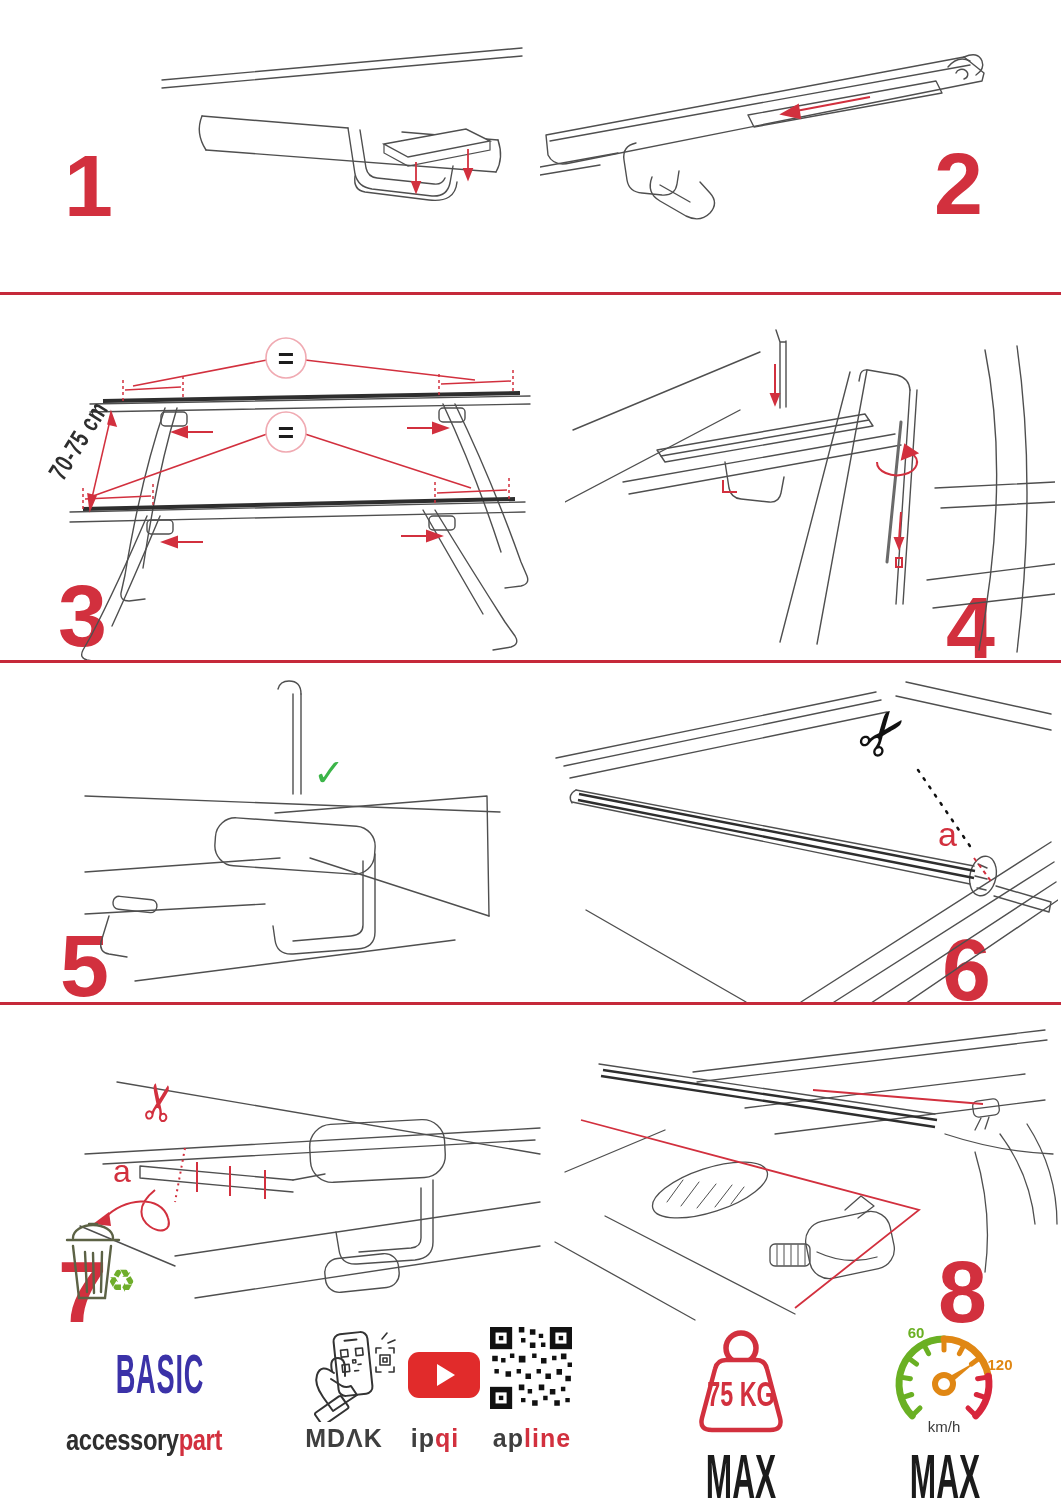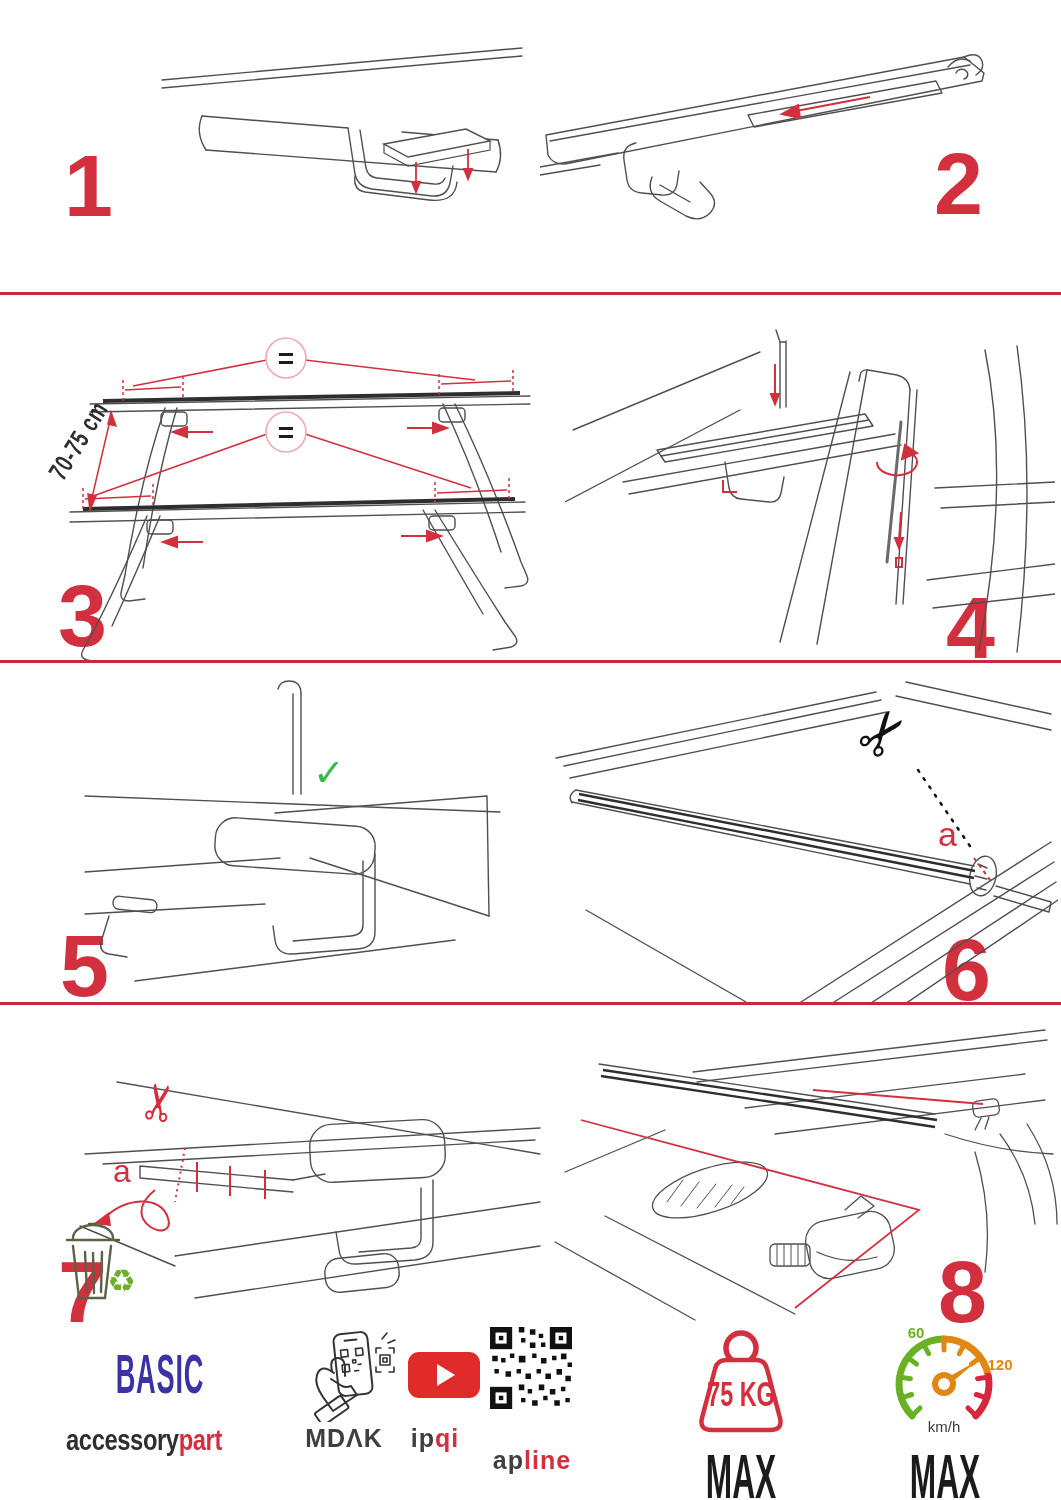--- a/index.html
+++ b/index.html
@@ -365,21 +365,21 @@
                M26,52h5v5h-5z M34,56h4v4h-4z M44,52h5v5h-5z M54,56h5v5h-5z M64,54h4v4h-4z
                M28,64h4v4h-4z M38,66h5v5h-5z M48,62h4v4h-4z M58,66h5v5h-5z M68,64h4v4h-4z"></path>
       <rect x="5" y="5" width="10" height="10" fill="#fff"></rect>
         <rect x="8" y="8" width="4" height="4"></rect>
       <rect x="59" y="5" width="10" height="10" fill="#fff"></rect>
         <rect x="62" y="8" width="4" height="4"></rect>
       <rect x="5" y="59" width="10" height="10" fill="#fff"></rect>
         <rect x="8" y="62" width="4" height="4"></rect>
     </g>
   </svg>
-  <div class="partner" style="left:482px;width:100px;margin-top:22px;"><span>ap</span><span class="red-part">line</span></div>
+  <div class="partner" style="left:482px;width:100px;"><span>ap</span><span class="red-part">line</span></div>
 
   <svg class="ill" style="left:666px;top:1324px;" width="150" height="118" viewBox="0 0 150 118">
     <circle cx="75" cy="24" r="15" fill="none" stroke="#d2303e" stroke-width="5.5"></circle>
     <path d="M60,36 L90,36 Q99,36 101,45 L114,94 Q117,106 104,106 L46,106 Q33,106 36,94 L49,45 Q51,36 60,36 Z" fill="#ffffff" stroke="#d2303e" stroke-width="4.5" stroke-linejoin="round"></path>
     <text transform="translate(75,82) scale(0.78,1.15)" text-anchor="middle" font-size="30" font-weight="bold" fill="#d2303e">75 KG</text>
   </svg>
   <div class="max-label" style="left:666px;">MAX</div>
 
   <svg class="ill" style="left:870px;top:1324px;" width="150" height="114" viewBox="0 0 150 114">
     <g fill="none" stroke-linecap="round" stroke-width="7">

